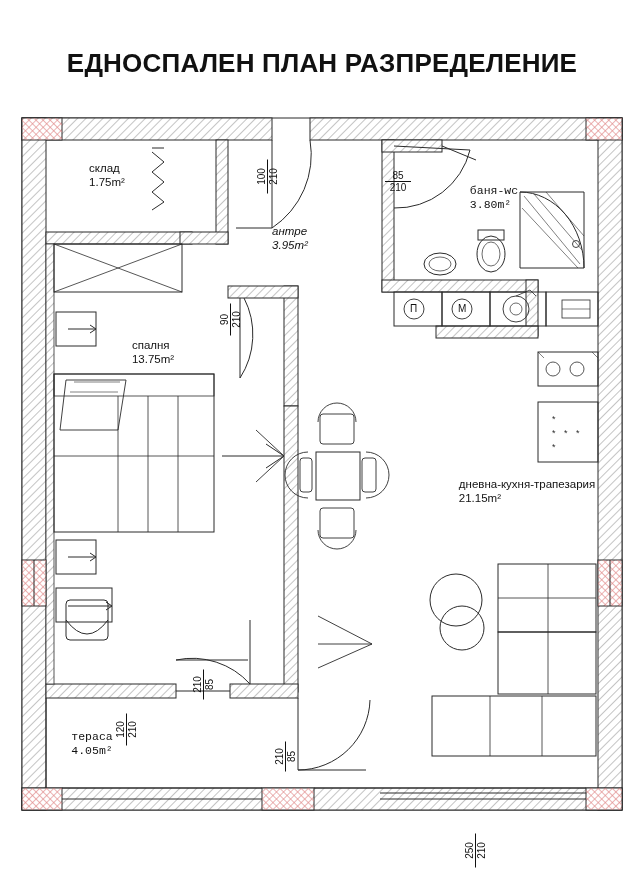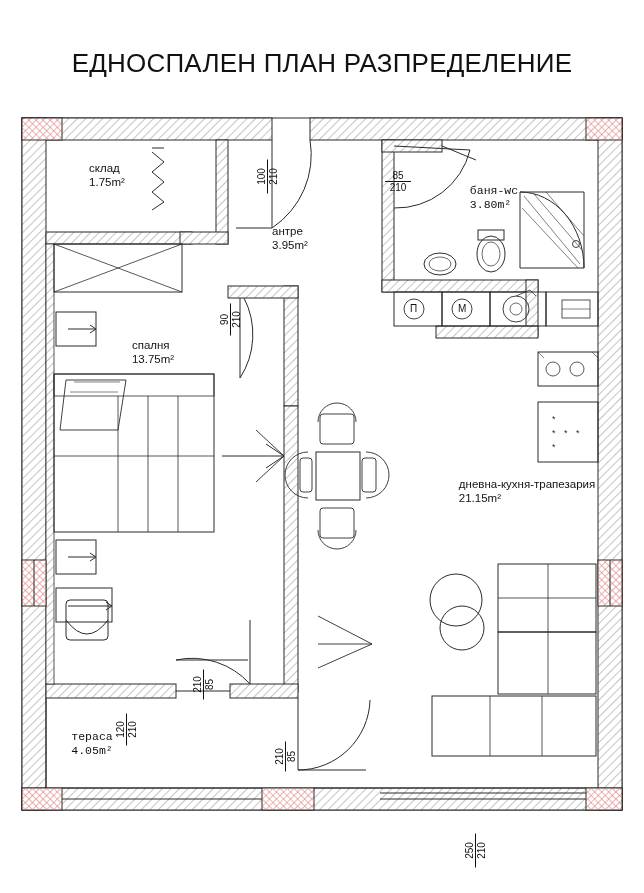--- a/index.html
+++ b/index.html
@@ -20,21 +20,21 @@
     left: 0; top: 0;
     width: 644px;
     height: 893px;
   }
   .title {
     position: absolute;
     left: 0; top: 48px;
     width: 644px;
     text-align: center;
     font-size: 26px;
-    font-weight: normal;
+    font-weight: bold;
     letter-spacing: 0.2px;
     color: #111;
   }
   .lbl {
     position: absolute;
     font-size: 11.5px;
     line-height: 14px;
     color: #111;
     white-space: nowrap;
   }
@@ -294,21 +294,21 @@
 
   <g>
     <line x1="46" y1="698" x2="46" y2="788" stroke="#2b2b2b" stroke-width="1"></line>
   </g>
 </svg>
 
 <div class="lbl center" style="left:107px; top:161px;">
   <span class="nm">склад</span>
   <span class="ar">1.75m²</span>
 </div>
-<div class="lbl center" style="left:290px; top:224px;">
+<div class="lbl center" style="left:290px; top:224px;font-style:italic;">
   <span class="nm">антре</span>
   <span class="ar">3.95m²</span>
 </div>
 <div class="lbl center" style="left:494px; top:184px;font-family:Liberation Mono, monospace;">
   <span class="nm">баня-wc</span>
   <span class="ar">3.80m²</span>
 </div>
 <div class="lbl center" style="left:153px; top:338px;">
   <span class="nm">спалня</span>
   <span class="ar">13.75m²</span>

